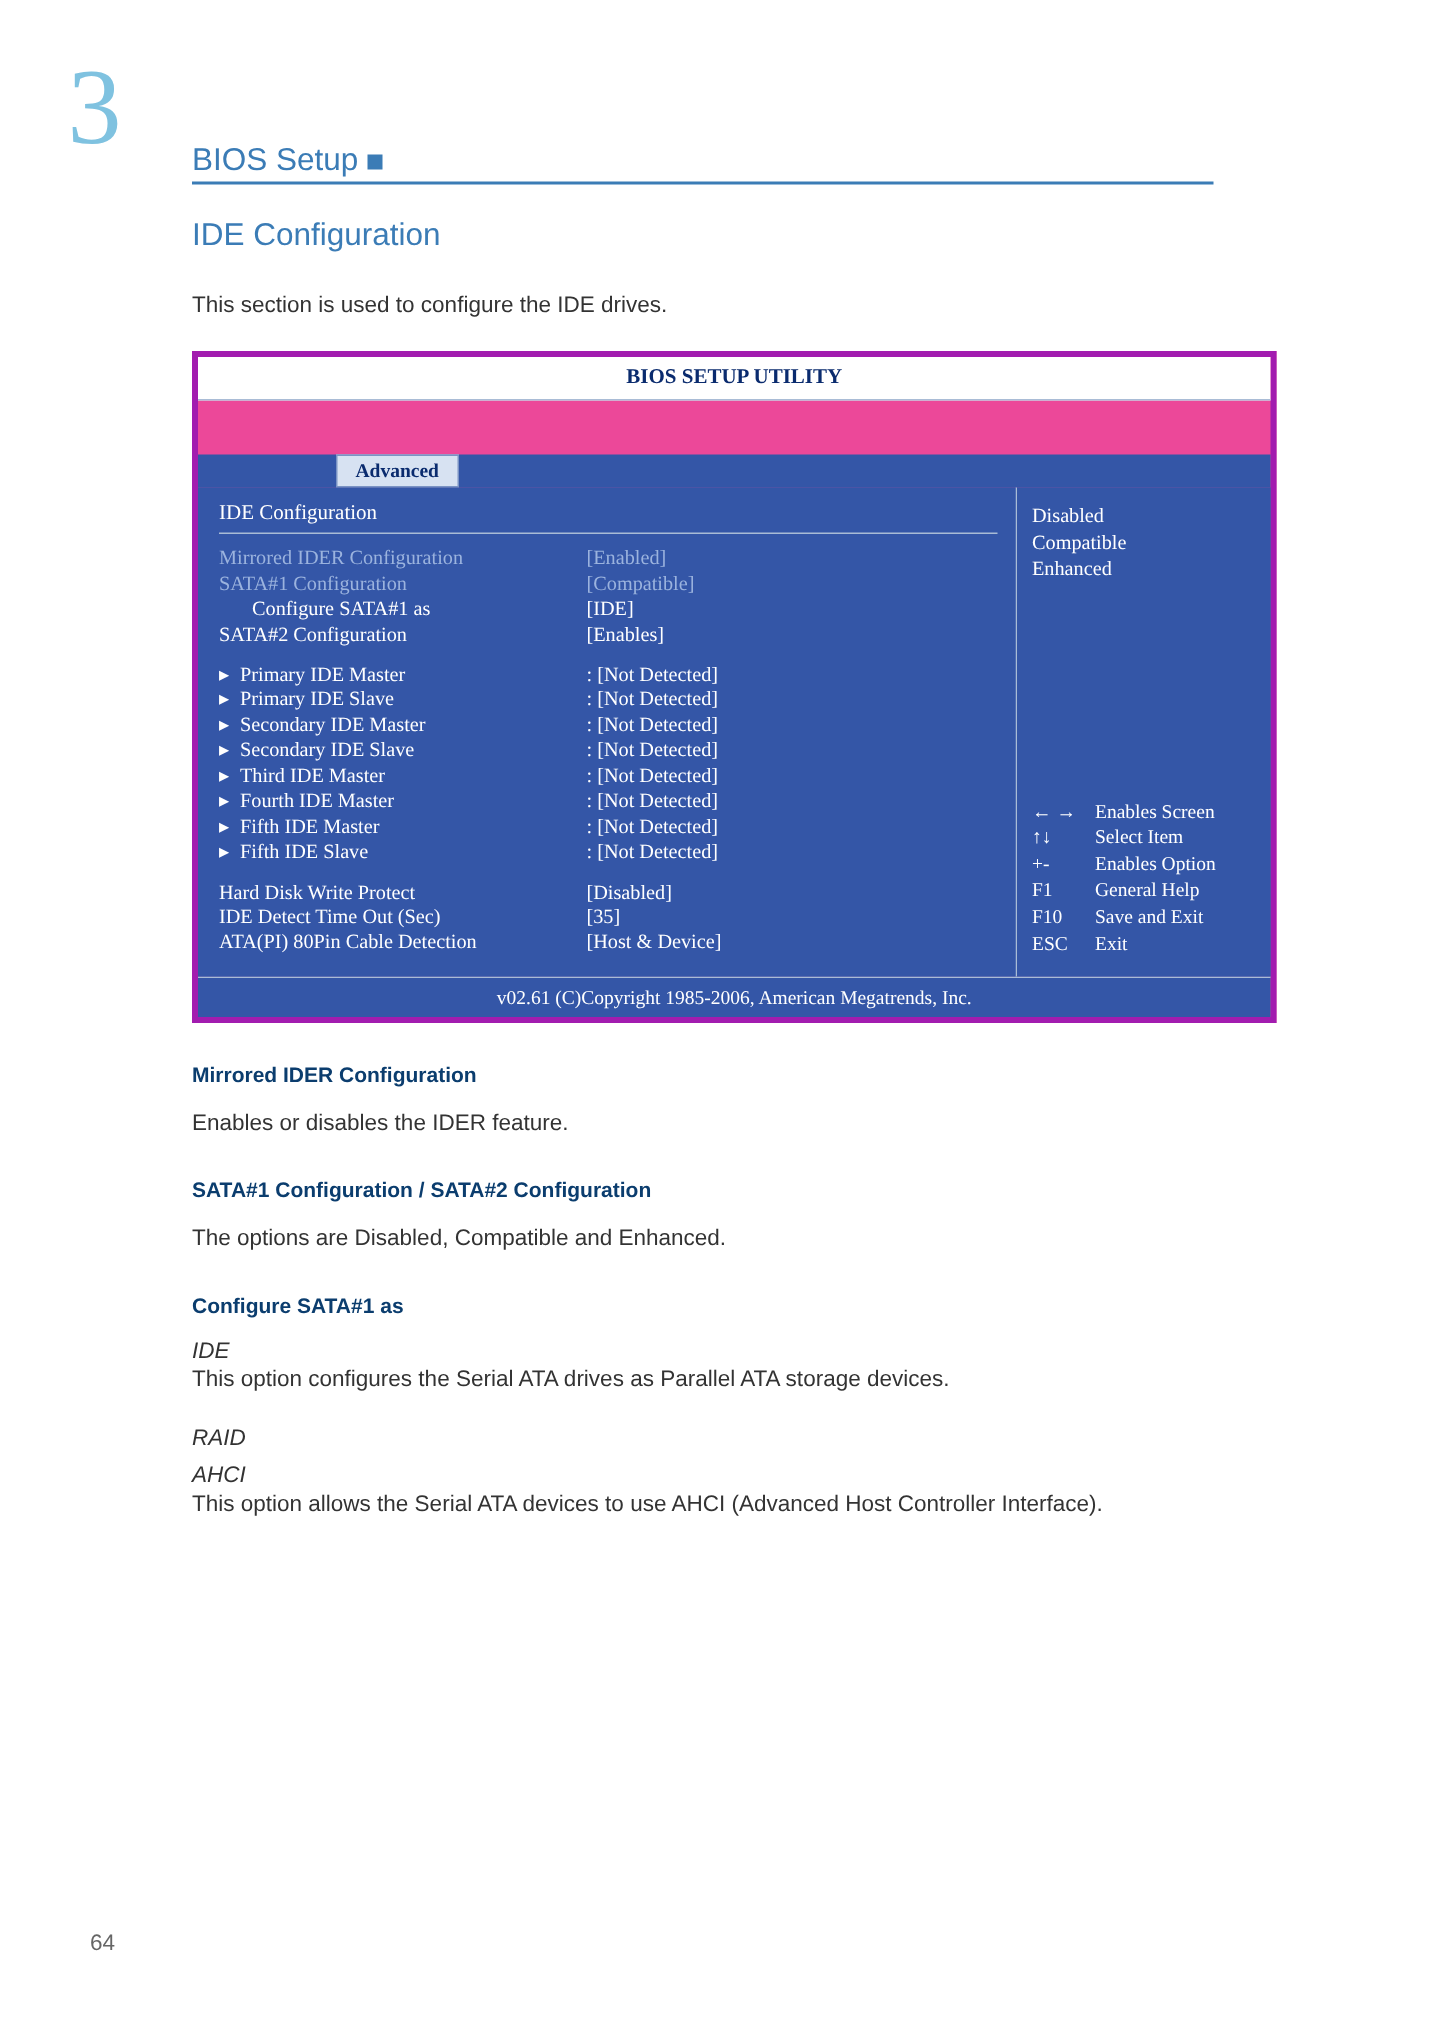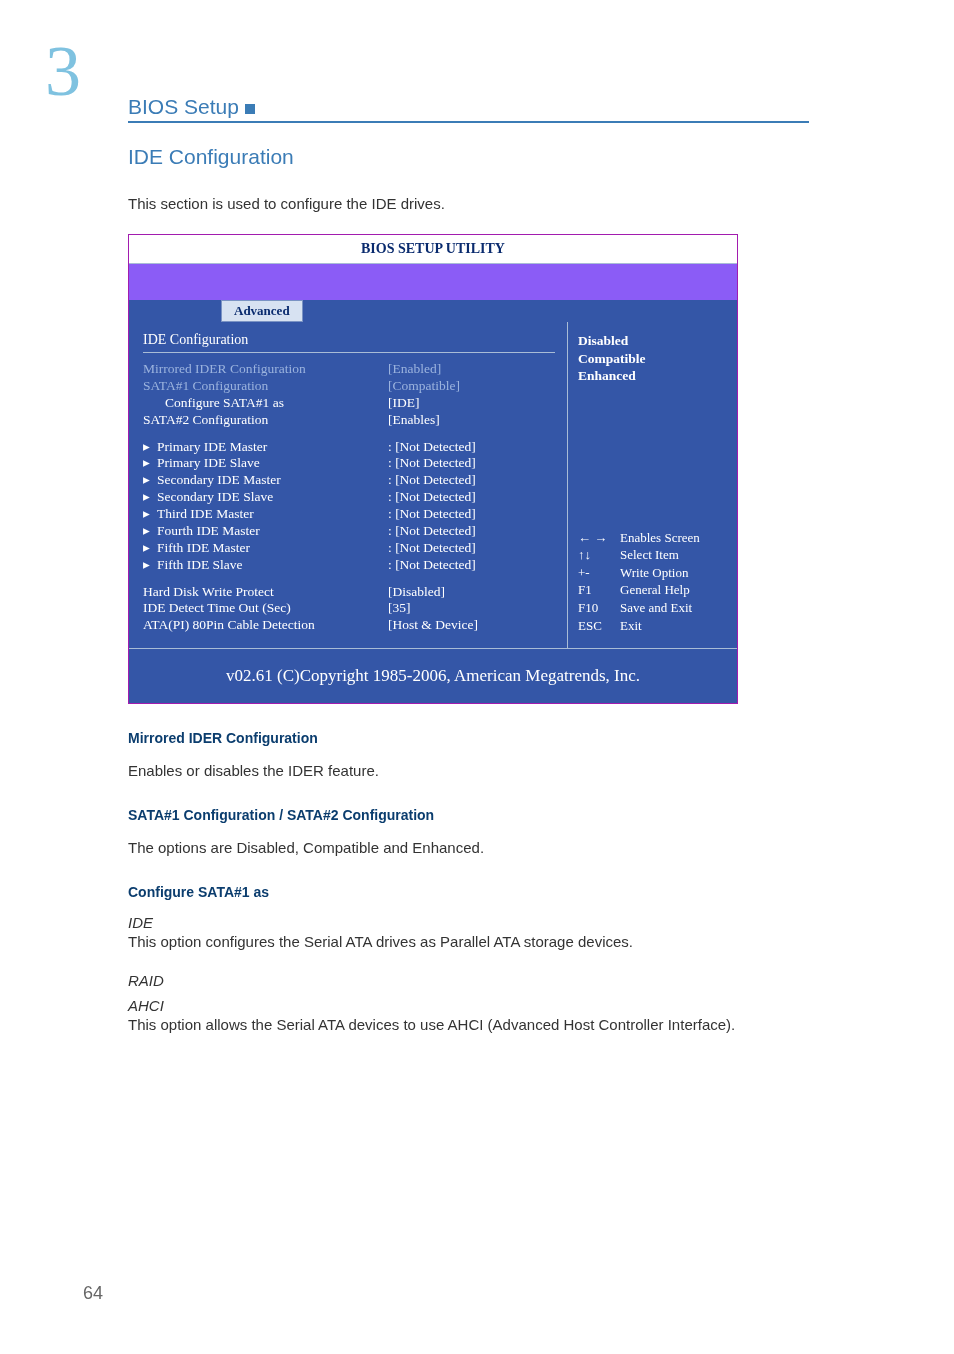--- a/index.html
+++ b/index.html
@@ -72,26 +72,26 @@
     color: #0b3d6e;
     font-size: 14px;
     font-weight: bold;
     margin-top: 26px;
     margin-bottom: 14px;
     font-family: Verdana, sans-serif;
   }
 
   
   .bios-box {
-    width: 610px;
+    width: 723px;
     margin: 10px 0 20px 0;
-    border: 1px solid #a21caf;
+    border: 4px solid #a21caf;
     font-family: 'Times New Roman', serif;
     font-size: 14px;
-    background: #8b5cf6;
+    background: #ec4899;
   }
   .bios-title-row {
     background: #ffffff;
     text-align: center;
     color: #0a2b6e;
     font-weight: bold;
     padding: 6px 0;
     border-bottom: 1px solid #a9bcd6;
     font-size: 14px;
   }
@@ -165,44 +165,42 @@
   }
   .bios-marker {
     display: inline-block;
     width: 14px;
     color: #ffffff;
   }
   .bios-help-top {
     color: #ffffff;
     font-size: 13.5px;
     line-height: 1.3;
-    font-weight: bold;
   }
   .bios-help-bottom {
     color: #ffffff;
     font-size: 13px;
     line-height: 1.35;
   }
   .bios-help-row { display: flex; }
   .bios-help-key { width: 42px; }
   .bios-footer {
     background: #3456a7;
     color: #ffffff;
     text-align: center;
-    font-size: 17px;
-    padding: 17px 0;
+    font-size: 13px;
+    padding: 5px 0;
     border-top: 1px solid #a9bcd6;
   }
   .page-num {
     position: absolute;
     bottom: 50px;
     left: 60px;
-    font-size: 18px;
+    font-size: 15px;
     color: #666;
-    margin-left: 23px;
   }
   .spacer-sm { height: 10px; }
 </style>
 </head>
 <body>
 
 <div class="chapter-num">3</div>
 
 <div class="breadcrumb-area">
   <span class="breadcrumb-text">BIOS Setup</span>
@@ -304,21 +302,21 @@
             <div class="bios-help-row">
               <div class="bios-help-key">← →</div>
               <div>Enables Screen</div>
             </div>
             <div class="bios-help-row">
               <div class="bios-help-key">↑↓</div>
               <div>Select Item</div>
             </div>
             <div class="bios-help-row">
               <div class="bios-help-key">+-</div>
-              <div>Write Option</div>
+              <div>Enables Option</div>
             </div>
             <div class="bios-help-row">
               <div class="bios-help-key">F1</div>
               <div>General Help</div>
             </div>
             <div class="bios-help-row">
               <div class="bios-help-key">F10</div>
               <div>Save and Exit</div>
             </div>
             <div class="bios-help-row">

